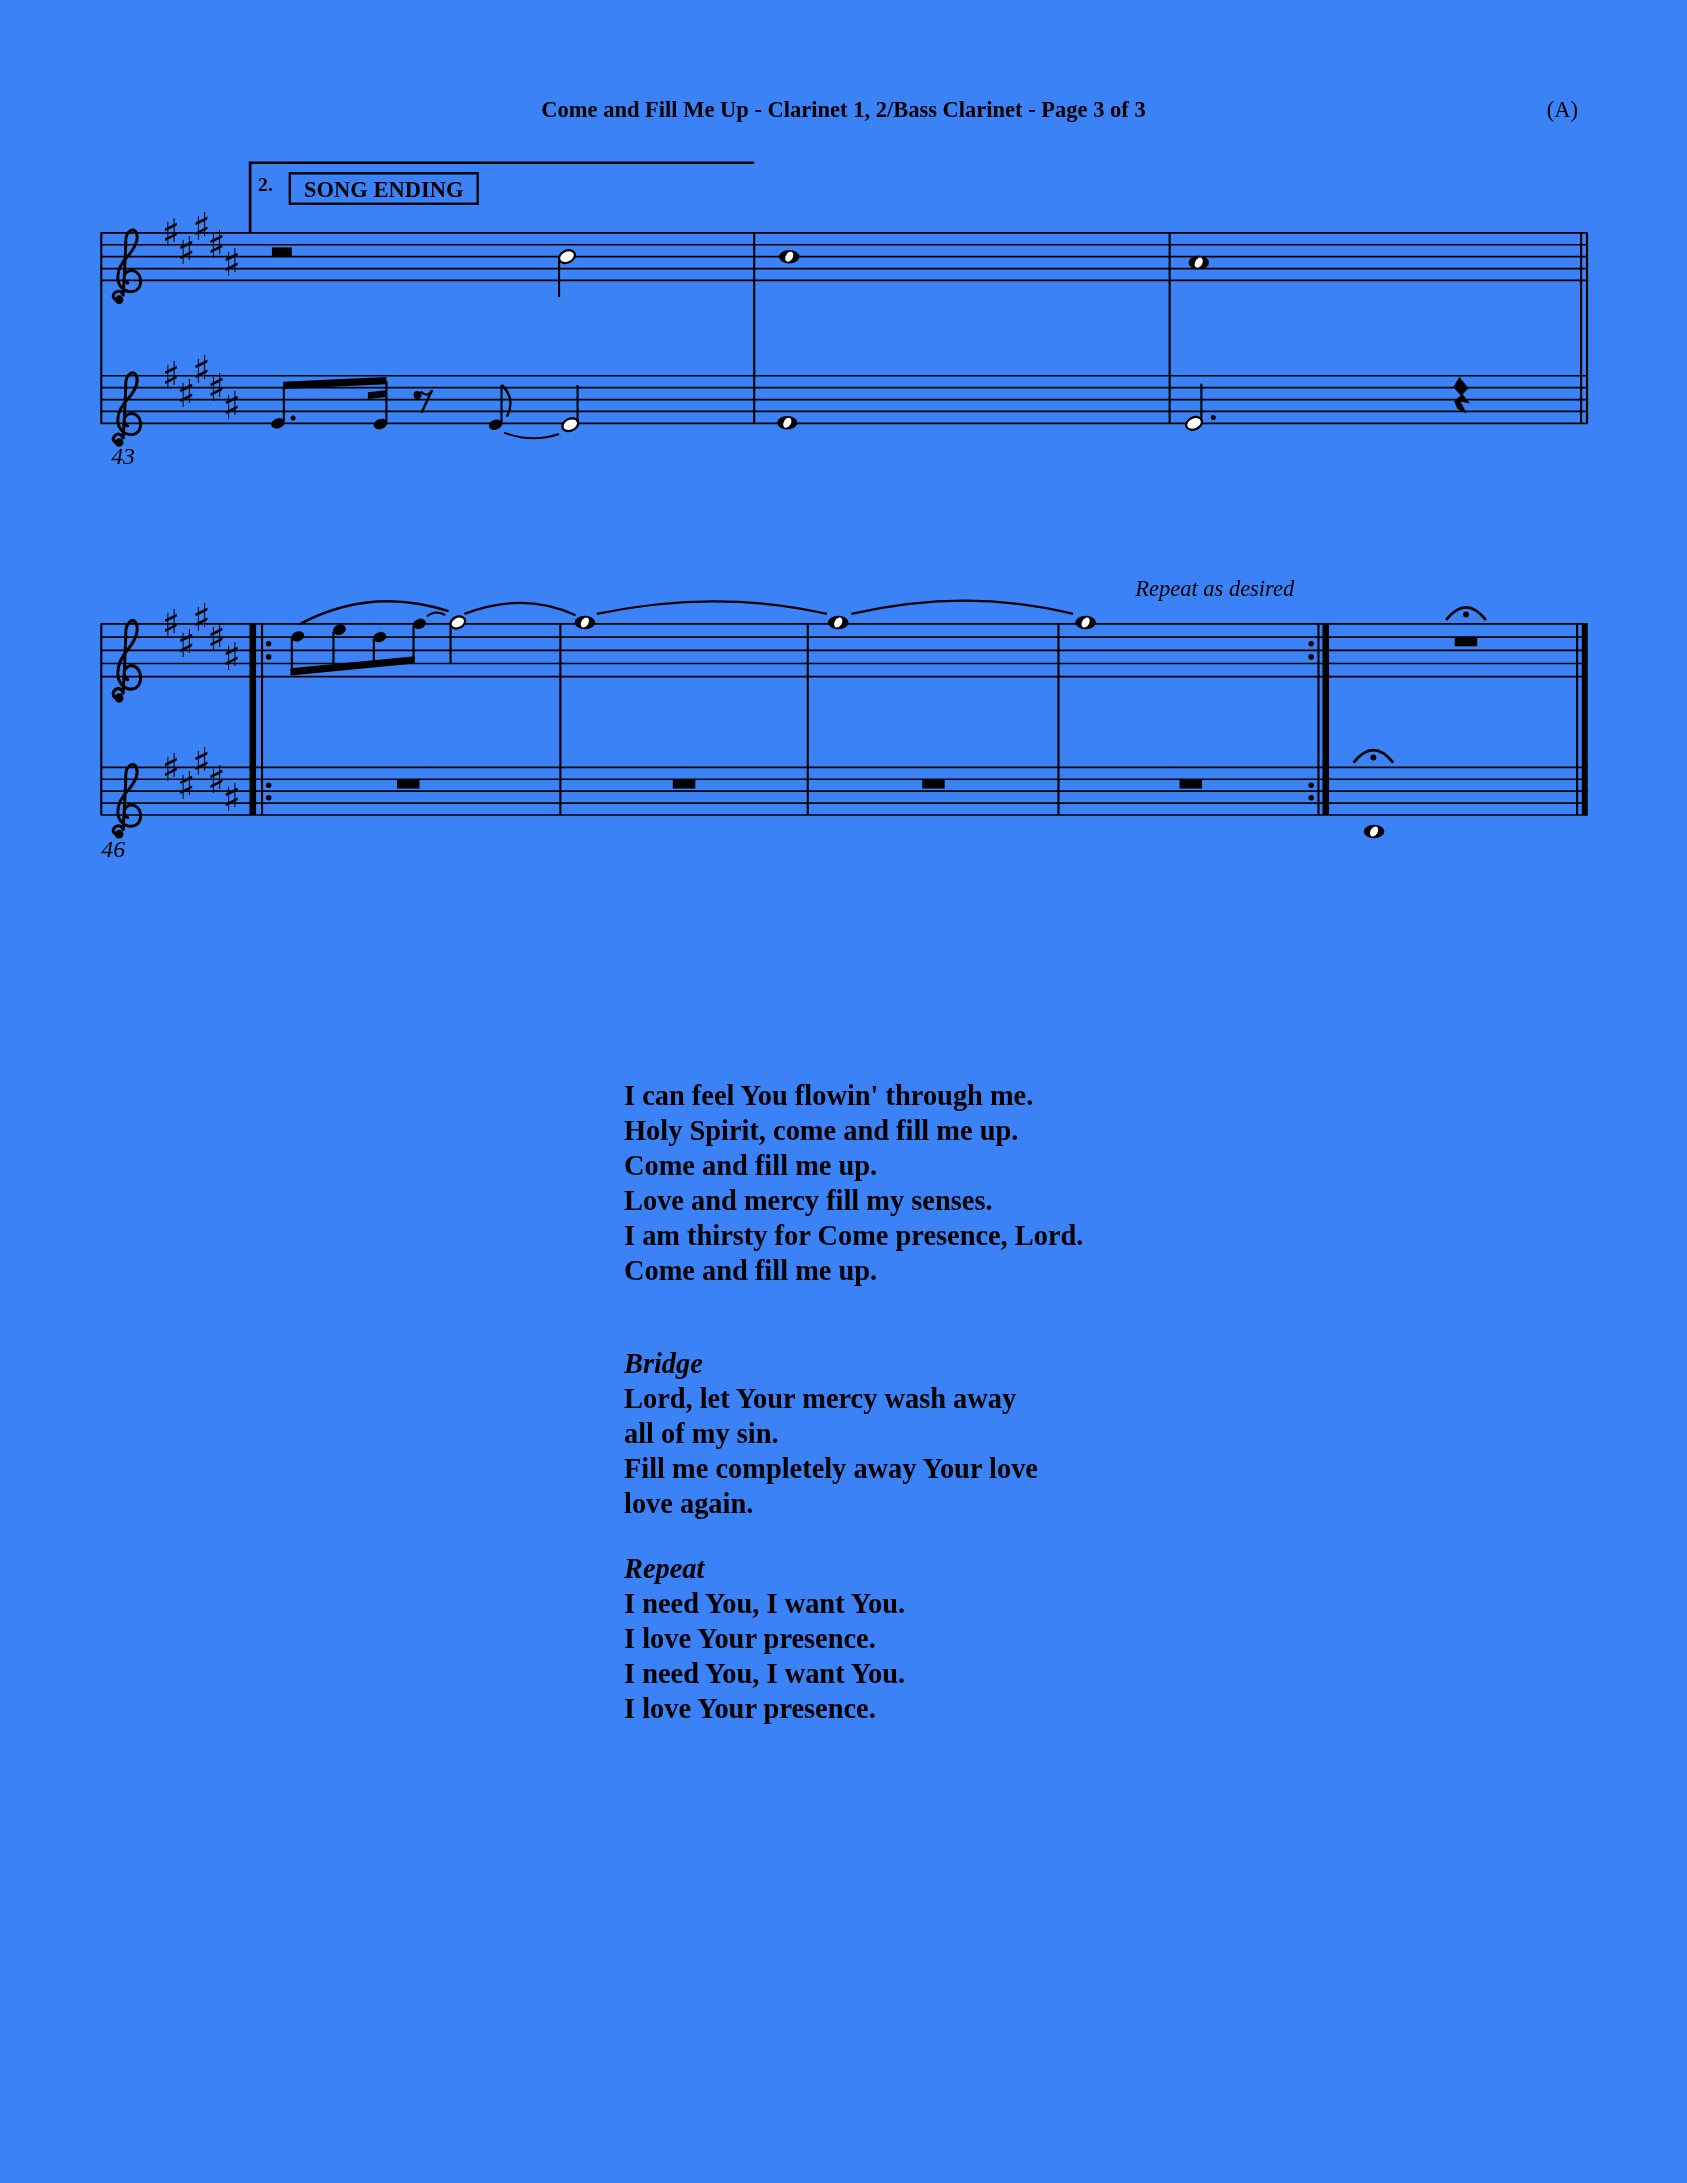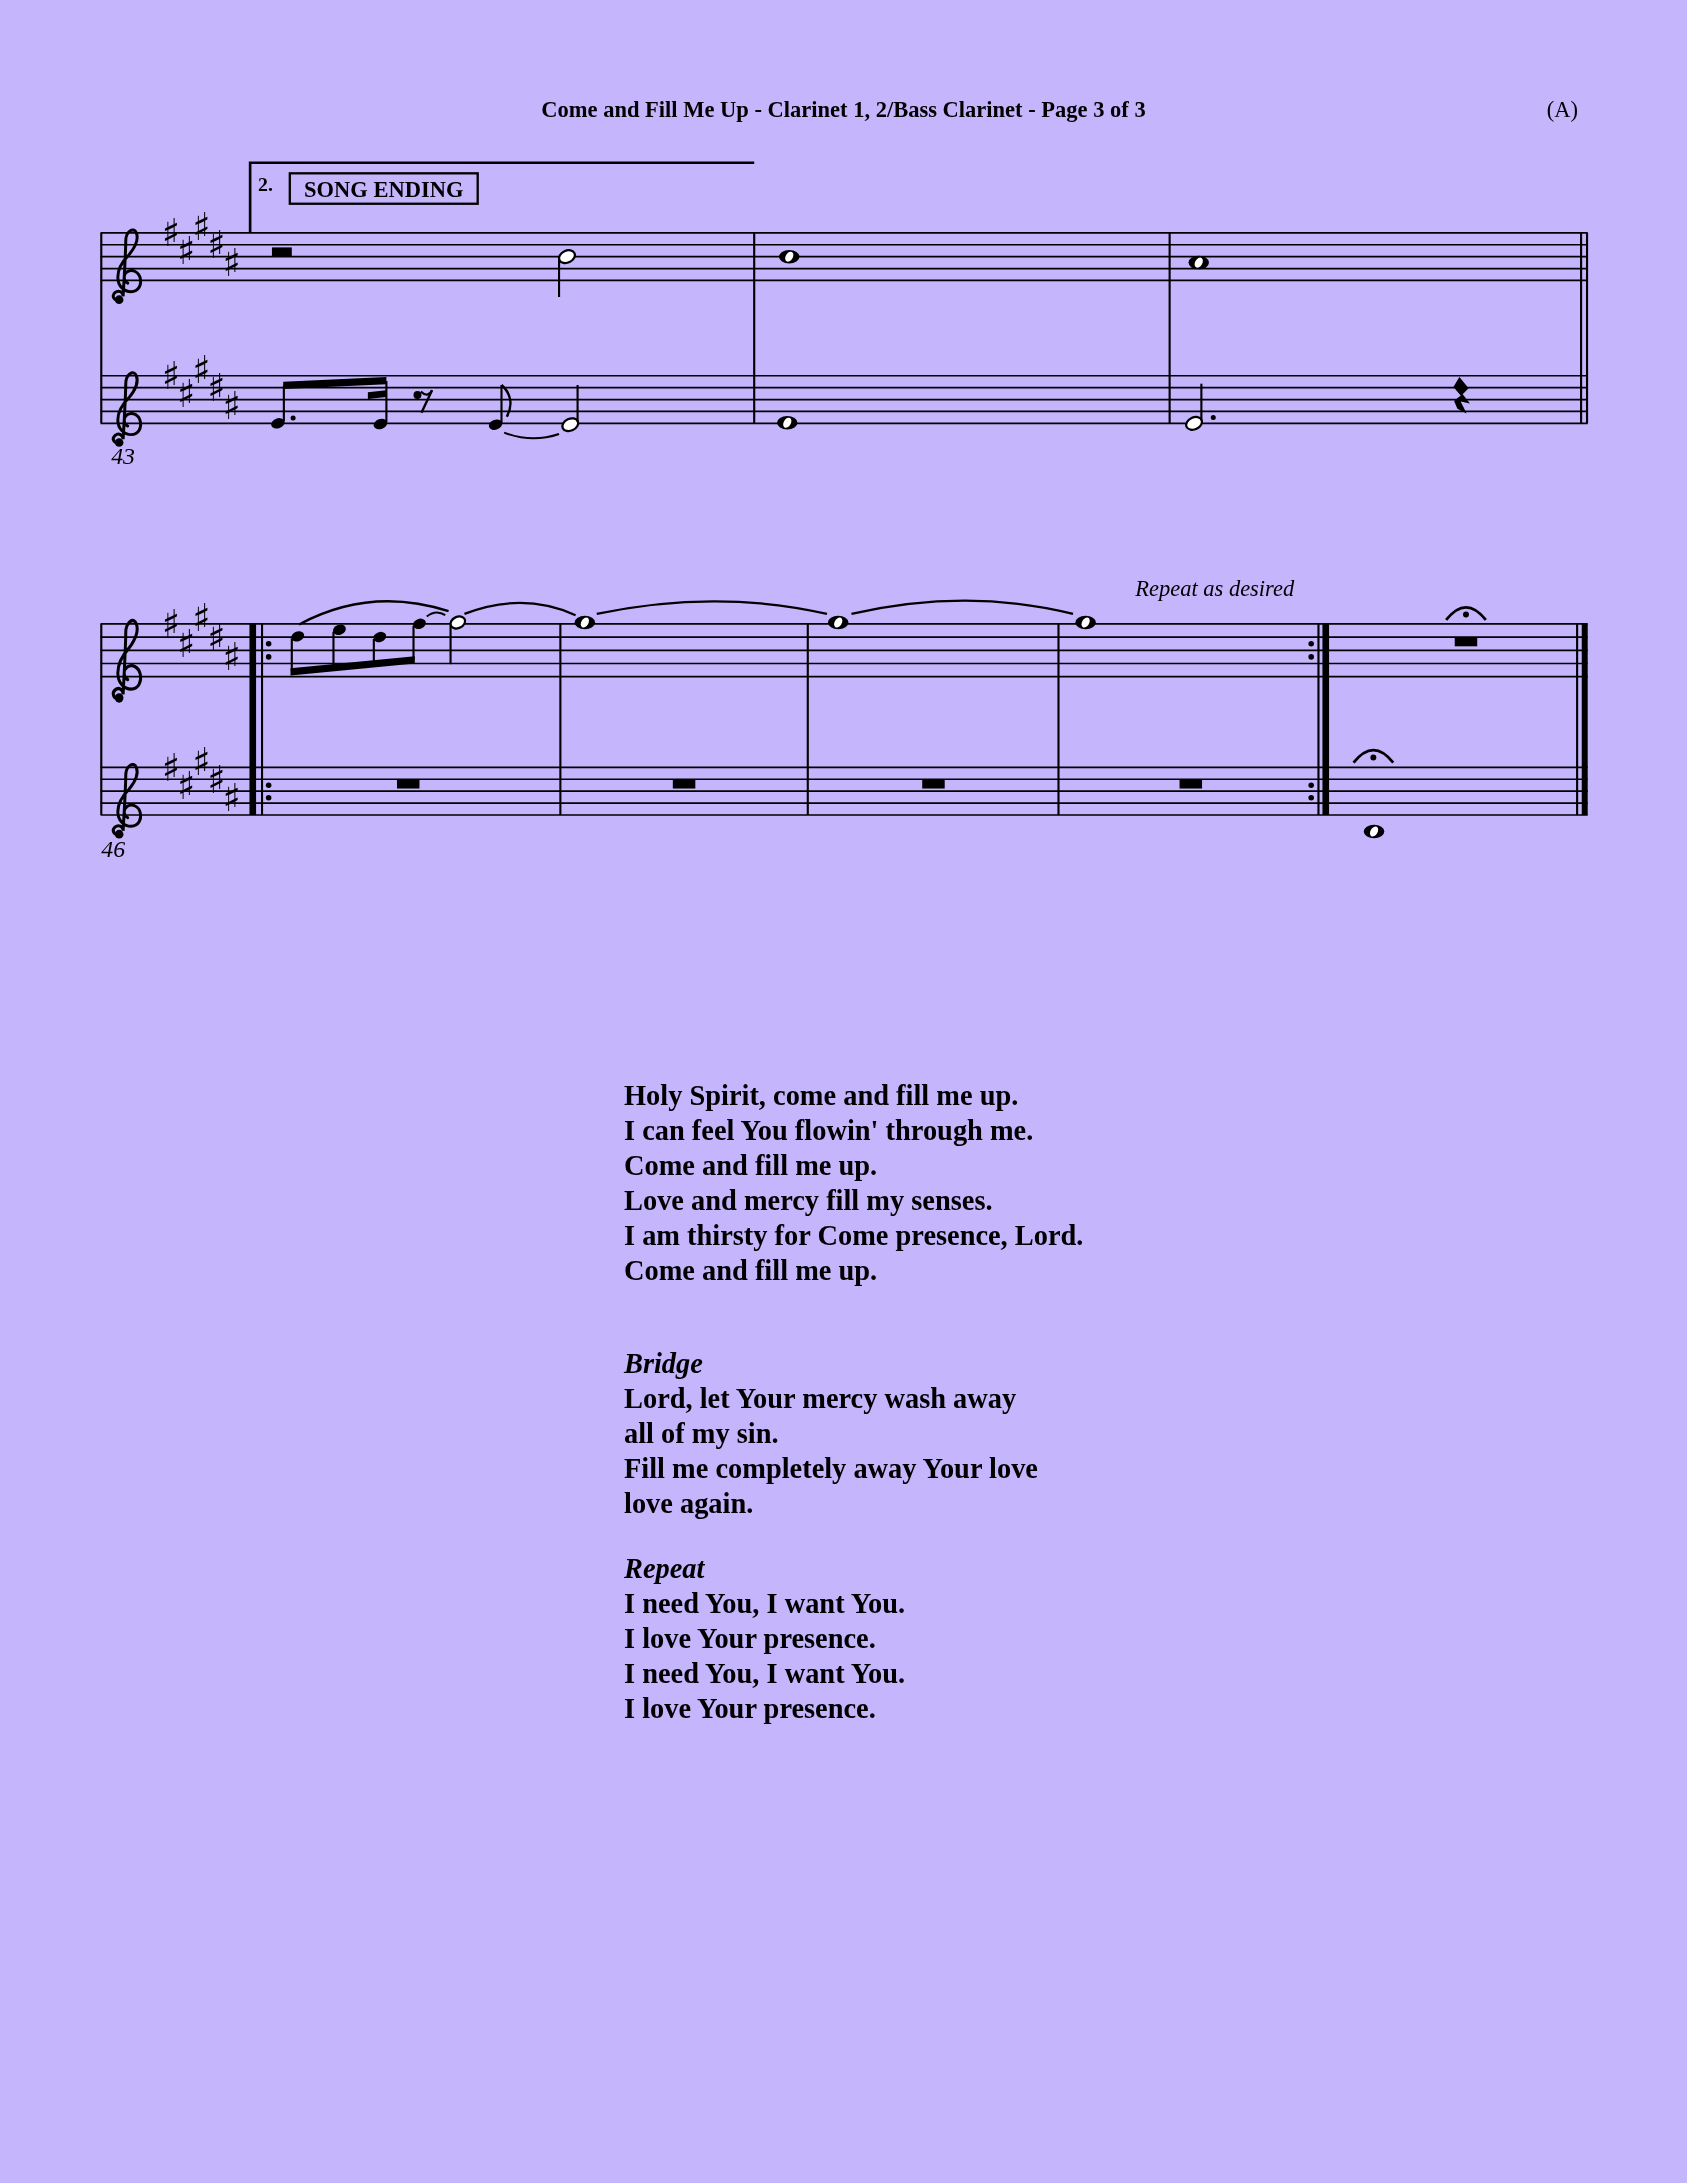--- a/index.html
+++ b/index.html
@@ -1,19 +1,19 @@
 <!DOCTYPE html>
 <html style="font-size:10.6px"><head>
 <meta charset="utf-8">
 <style>
   html,body{margin:0;padding:0;background:#e8e8e8;}
   .page{
     position:relative;
     width:1687px;height:2183px;
-    background:#c4b5fd;
+    background:#3b82f6;
     font-family:"Liberation Serif", serif;
     color:#000;
     overflow:hidden;
   }
   .score-svg{position:absolute;left:0;top:0;width:1687px;height:2183px;}
   .page-title{
     position:absolute;left:0;top:97px;width:1687px;
     text-align:center;font-size:22.5px;font-weight:bold;line-height:26.5px;
   }
   .page-annotation{
@@ -201,22 +201,22 @@
         <path d="M2046,1153 Q2076,1115 2106,1153" fill="none" stroke="#000" stroke-width="4.2"></path>
         <circle cx="2076" cy="1145" r="4.5" fill="#000"></circle>
       </g>
       <use href="#wn" transform="translate(2077,1257)"></use>
 
       <text class="mus-num" x="153" y="1296">46</text>
     </g>
   </svg>
 
   <div class="lyrics-block v-top">
+    <div class="lyric-line">I can feel You flowin' through me.</div>
     <div class="lyric-line">Holy Spirit, come and fill me up.</div>
-    <div class="lyric-line">I can feel You flowin' through me.</div>
     <div class="lyric-line">Come and fill me up.</div>
     <div class="lyric-line">Love and mercy fill my senses.</div>
     <div class="lyric-line">I am thirsty for Come presence, Lord.</div>
     <div class="lyric-line">Come and fill me up.</div>
   </div>
 
   <div class="lyrics-block b-top">
     <div class="lyric-label">Bridge</div>
     <div class="lyric-line">Lord, let Your mercy wash away</div>
     <div class="lyric-line">all of my sin.</div>

